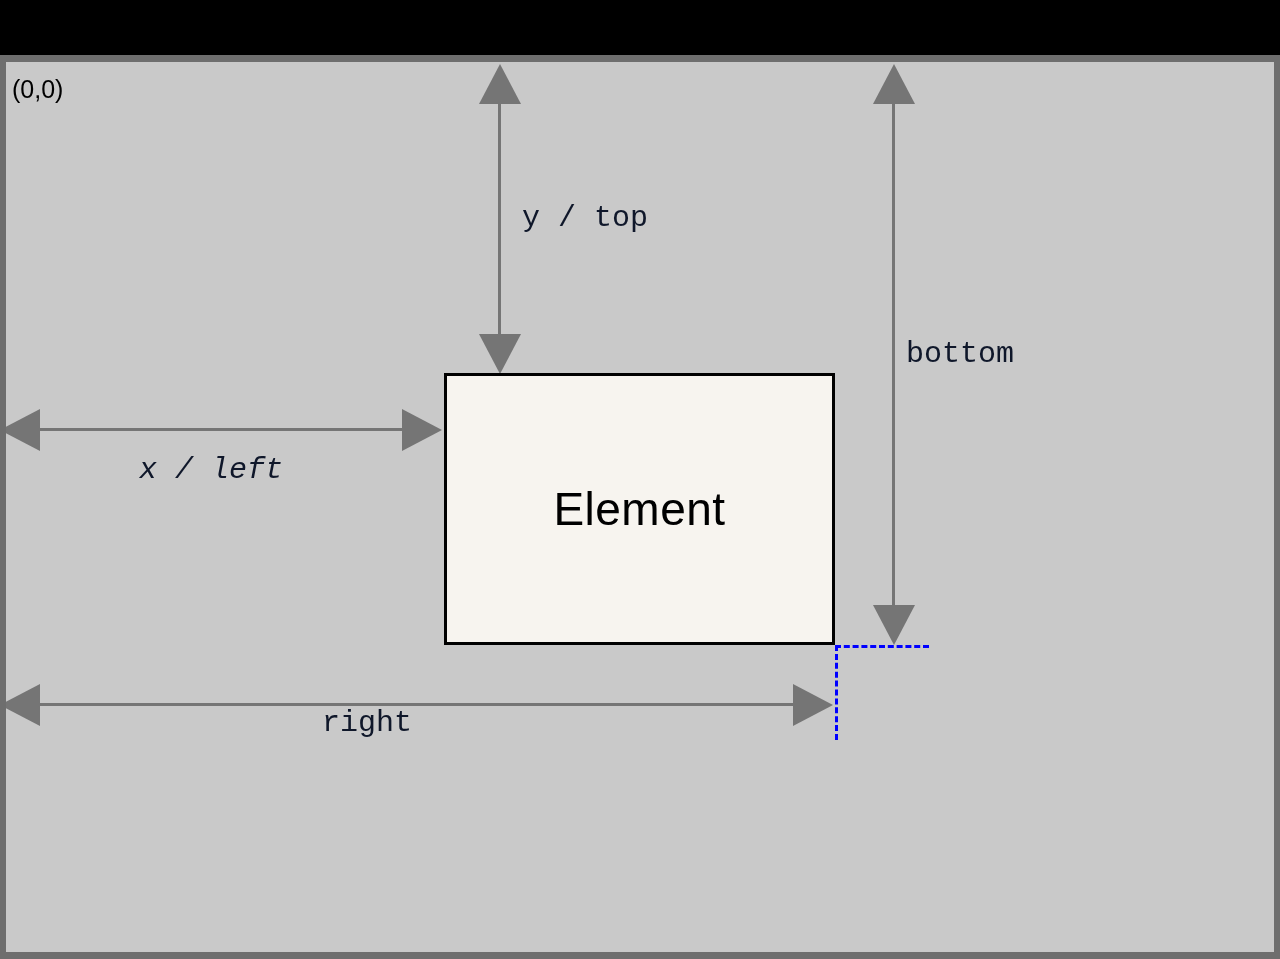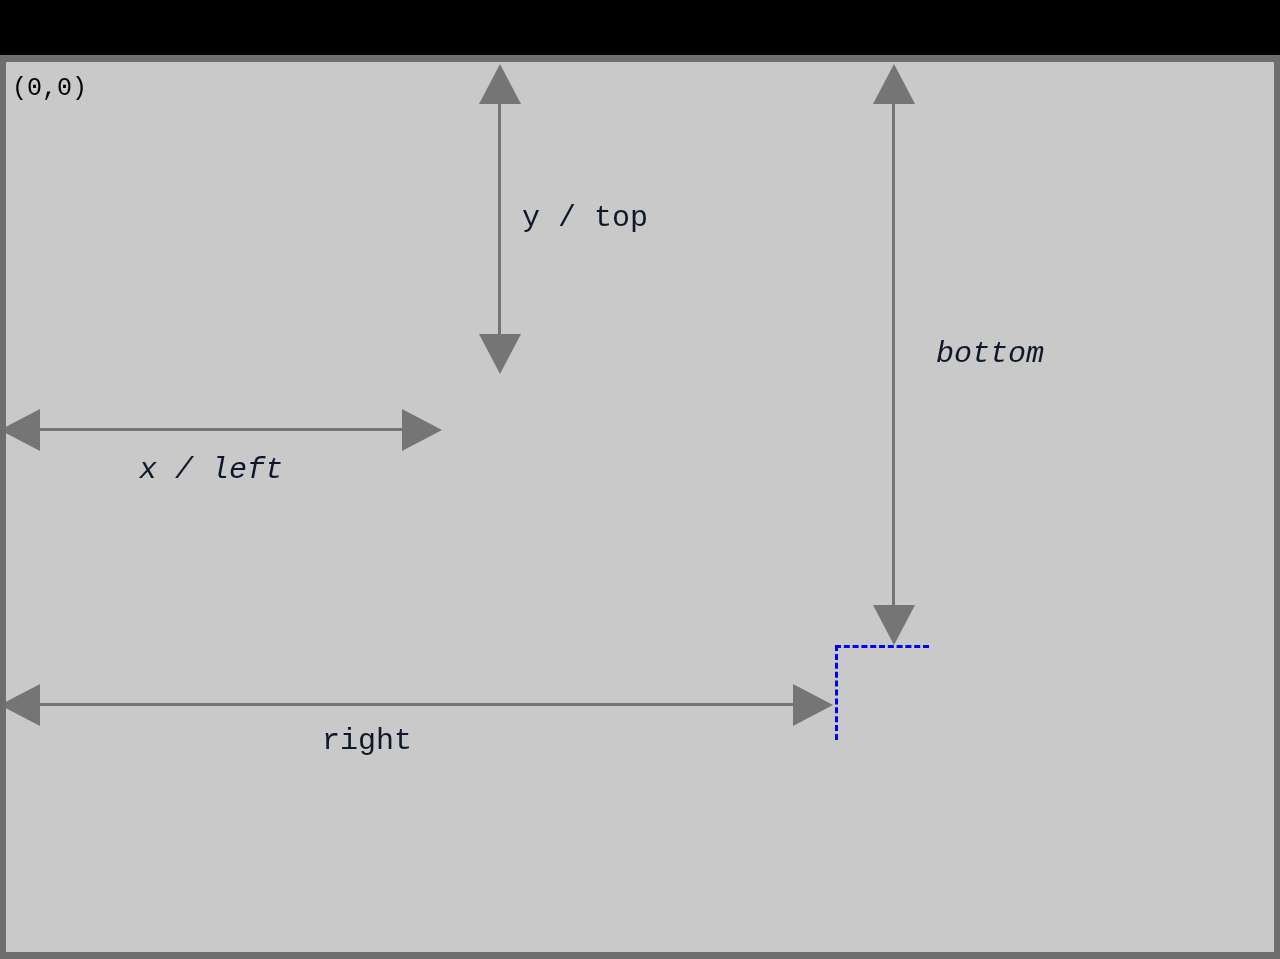--- a/index.html
+++ b/index.html
@@ -48,21 +48,21 @@
     height: 890px;
     background: #c9c9c9;
     overflow: hidden;
   }
 
   
   #origin-label {
     position: absolute;
     left: 6px;
     top: 13px;
-    font-family: Liberation Mono, monospace;
+    font-family: Liberation Sans, sans-serif;
     font-size: 25px;
     line-height: 28px;
     color: #000000;
     white-space: nowrap;
   }
 
   
   #element-box {
     position: absolute;
     left: 438px;
@@ -169,33 +169,36 @@
         <div class="measure-label" style="left: 516px; top: 139px;">y / top</div>
       </div>
 
       <div class="arrow-group">
         <div class="arrowhead left" style="left: -6px; top: 347px;"></div>
         <div class="arrow-line-h" style="left: 32px; top: 366px; width: 366px;"></div>
         <div class="arrowhead right" style="left: 396px; top: 347px;"></div>
         <div class="measure-label" style="left: 133px; top: 391px; font-style: italic;">x / left</div>
       </div>
 
+      <div id="element-box">
+        <div id="element-box-label">Element</div>
+      </div>
 
       <div class="guide-h" style="left: 829px; top: 583px; width: 94px;"></div>
       <div class="guide-v" style="left: 829px; top: 583px; height: 95px;"></div>
 
       <div class="arrow-group">
         <div class="arrowhead up" style="left: 867px; top: 2px;"></div>
         <div class="arrow-line-v" style="left: 886px; top: 40px; height: 505px;"></div>
         <div class="arrowhead down" style="left: 867px; top: 543px;"></div>
-        <div class="measure-label" style="left: 930px; top: 275px; font-style: italic;">bottom</div>
+        <div class="measure-label" style="left: 900px; top: 275px;">bottom</div>
       </div>
 
       <div class="arrow-group">
         <div class="arrowhead left" style="left: -6px; top: 622px;"></div>
         <div class="arrow-line-h" style="left: 32px; top: 641px; width: 757px;"></div>
         <div class="arrowhead right" style="left: 787px; top: 622px;"></div>
-        <div class="measure-label" style="left: 316px; top: 662px; font-family: Liberation Mono, monospace;">right</div>
+        <div class="measure-label" style="left: 316px; top: 644px; font-family: Liberation Mono, monospace;">right</div>
       </div>
 
     </div>
   </div>
 </div>
 
 </body></html>

